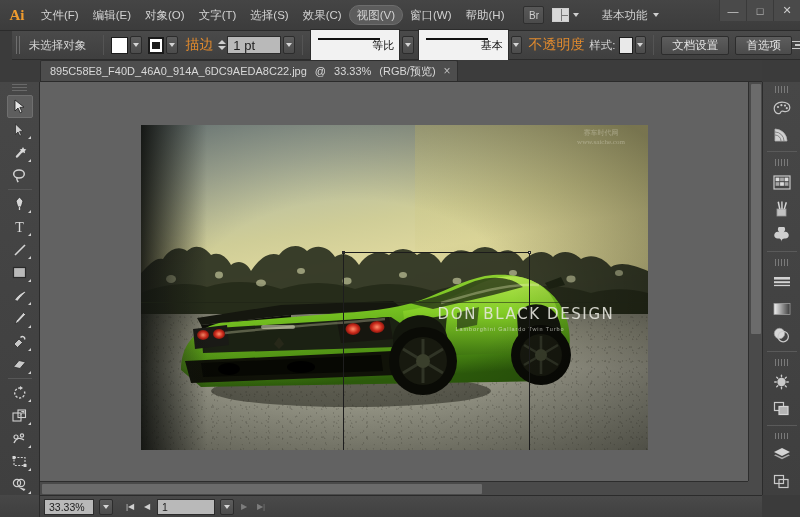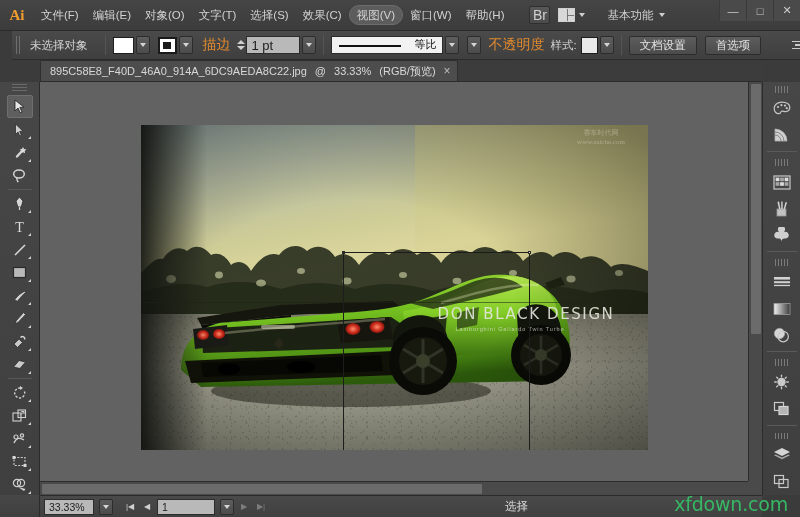--- a/index.html
+++ b/index.html
@@ -24,25 +24,25 @@
     color: #f09c2e; font-weight: bold; font-size: 15px; font-family: "Liberation Serif", serif;
     letter-spacing: 0px;
   }
   .menu-item {
     padding: 0 7px; height: 22px; line-height: 22px; color: #d2d2d2; font-size: 11.5px;
     cursor: default; white-space: nowrap;
   }
   .menu-item.active { background: #5c5c5c; border: 1px solid #6d6d6d; border-radius: 10px; height: 20px; line-height: 18px; }
   .menu-sep { width: 12px; }
   .mb-btn {
-    width: 21px; height: 18px; margin-left: 6px;
+    width: 21px; height: 18px; 
     background: linear-gradient(#585858,#4b4b4b);
     border: 1px solid #2f2f2f; border-radius: 2px;
     display: flex; align-items: center; justify-content: center;
-    font-size: 14px; color: #cfcfcf;
+    font-size: 10px; color: #cfcfcf;
   }
   .mb-arrange { display: flex; align-items: center; margin-left: 8px; }
   .arrange-grid {
     width: 17px; height: 14px; border: 1px solid #cfcfcf; display: grid;
     grid-template-columns: 8px 1fr; grid-template-rows: 1fr 1fr; gap: 1px; background: #777;
   }
   .arrange-grid i { background: #d8d8d8; display: block; }
   .arrange-grid i:nth-child(1) { grid-row: 1 / span 2; }
   .caret { width:0;height:0;border-left:3.5px solid transparent;border-right:3.5px solid transparent;border-top:4px solid #cfcfcf; margin-left:4px; }
   .workspace-label { color: #d2d2d2; font-size: 11.5px; margin-left: 22px; }
@@ -82,22 +82,22 @@
   .spinner { display:flex;flex-direction:column;justify-content:center; margin-right:1px; }
   .spinner i { width:0;height:0;border-left:4px solid transparent;border-right:4px solid transparent; }
   .spinner i.up { border-bottom:4px solid #cfcfcf; margin-bottom:2px;}
   .spinner i.dn { border-top:4px solid #cfcfcf; }
   .numfield {
     height: 18px; min-width: 54px; background: #b9b9b9; border: 1px solid #2c2c2c;
     color: #1d1d1d; font-size: 13px; display:flex;align-items:center;padding-left:5px;
     font-family: "Liberation Sans", sans-serif;
   }
   .combofield {
-    height: 18px; width: 112px; background: #f2f2f2; border: 1px solid #2c2c2c;
-    display:flex;align-items:flex-start; justify-content:flex-end; padding-right:5px;
+    height: 32px; width: 112px; background: #f2f2f2; border: 1px solid #2c2c2c;
+    display:flex;align-items:center; justify-content:flex-end; padding-right:5px;
     color:#111; font-size:11px; position: relative;
   }
   .combofield .line { position:absolute; left:7px; top:8px; width:62px; height:2px; background:#111; }
   .btn3d {
     height: 19px; padding: 0 10px; background: linear-gradient(#5d5d5d,#4b4b4b);
     border: 1px solid #2c2c2c; border-radius: 2px; color: #e2e2e2; font-size: 11.5px;
     display:flex;align-items:center; white-space:nowrap;
   }
   .panelmenu { display:flex;flex-direction:column;gap:2px;align-items:flex-end; margin-left:auto; margin-right:9px; }
   .panelmenu span { display:block; height:1.5px; background:#c9c9c9; }
@@ -303,20 +303,24 @@
     <div class="combofield">
       <span class="line"></span>
       <span>等比</span>
     </div>
     <div class="dd">
         <div class="caret"></div>
       </div>
 
     <div style="width:6px"></div>
 
+    <div class="combofield">
+      <span class="line"></span>
+      <span>基本</span>
+    </div>
     <div class="dd">
         <div class="caret"></div>
       </div>
 
     <div style="width:8px"></div>
     <div class="cb-orange">不透明度</div>
     <div style="width:6px"></div>
     <div class="cb-label">样式:</div>
     <div style="width:4px"></div>
     <div class="swatch-box" style="width:17px;height:17px;background:#e9e9e9"></div>
@@ -787,17 +791,15 @@
     <div style="width:4px"></div>
     <div class="navbtn">|◀</div>
     <div class="navbtn">◀</div>
     <div class="pagefield">1</div>
     <div class="dd" style="height:16px">
         <div class="caret"></div>
       </div>
     <div class="navbtn dim">▶</div>
     <div class="navbtn dim">▶|</div>
 
-    <div class="status-text">选择</div>
   </div>
 
-  <div class="watermark">xfdown.com</div>
 </div>
 
 </body></html>

